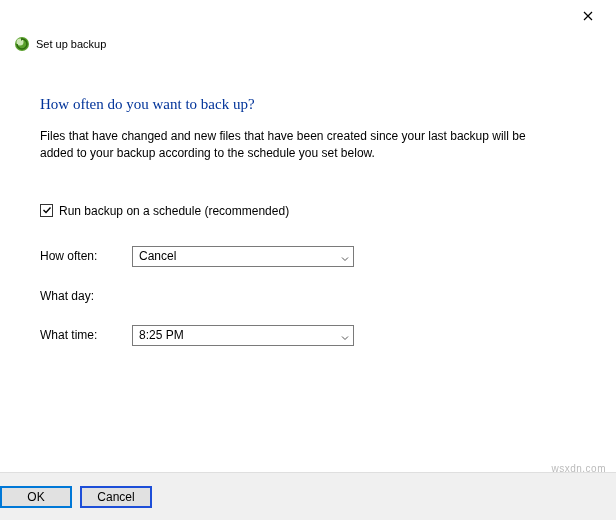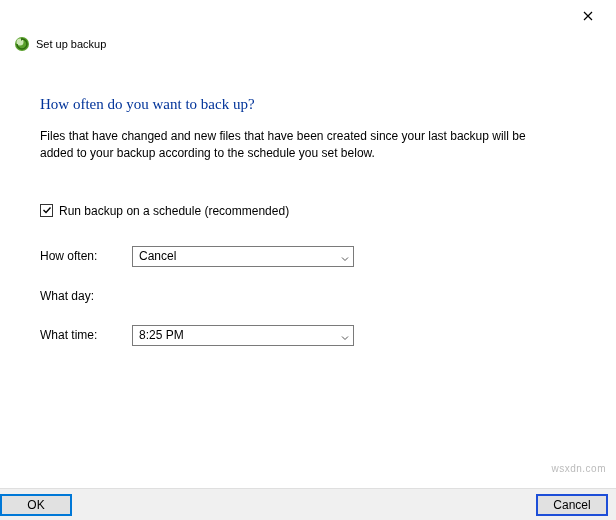--- a/index.html
+++ b/index.html
@@ -112,26 +112,26 @@
     }
     .select-arrow {
       width: 8px;
       height: 8px;
     }
     .footer {
       position: absolute;
       bottom: 0;
       left: 0;
       right: 0;
-      height: 32px;
+      height: 48px;
       background: #f0f0f0;
       border-top: 1px solid #dfdfdf;
       display: flex;
       align-items: center;
-      justify-content: space-between;
+      justify-content: flex-start;
       gap: 8px;
       padding-right: 8px;
     }
     .btn {
       min-width: 72px;
       height: 22px;
       background: #e1e1e1;
       border: 2px solid #1d4ed8;
       font-size: 12px;
       font-family: inherit;

